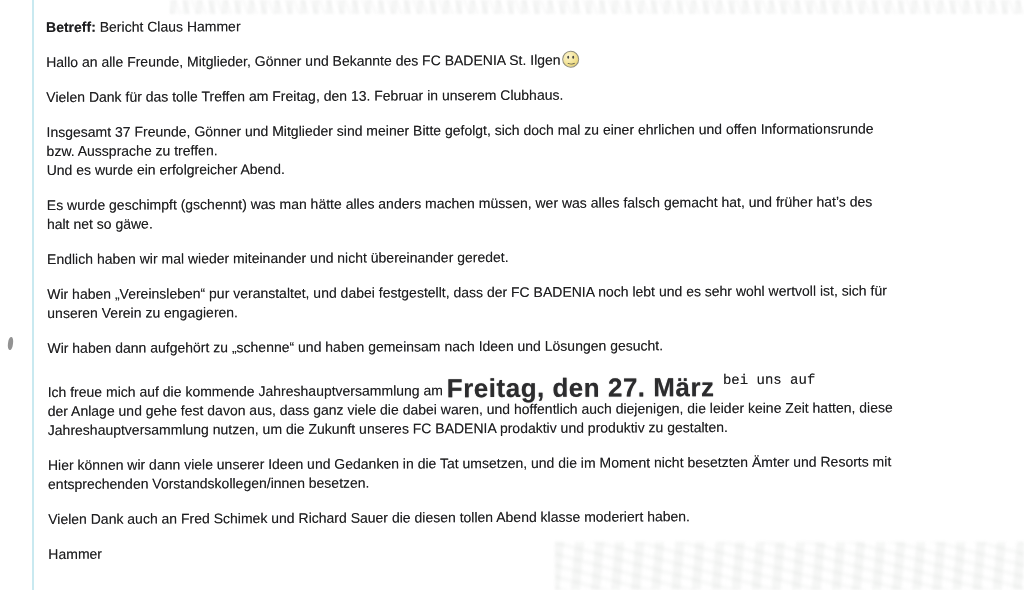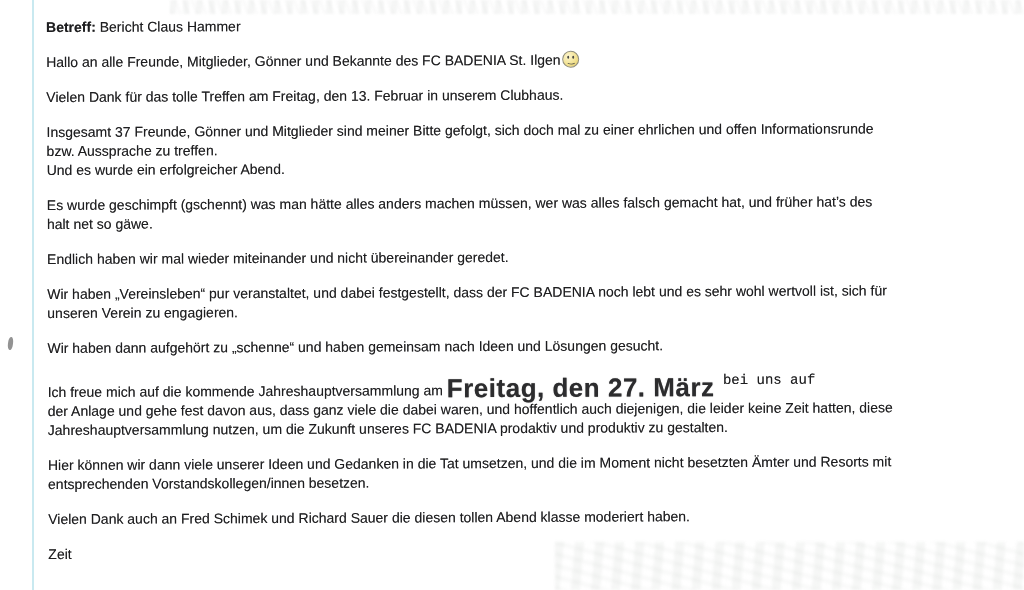--- a/index.html
+++ b/index.html
@@ -141,15 +141,15 @@
       <p><span class="run-n">Hallo an alle Freunde, Mitglieder, Gönner und Bekannte des FC BADENIA St. Ilgen</span><span class="run-smiley"></span></p>
       <p><span class="run-n">Vielen Dank für das tolle Treffen am Freitag, den 13. Februar in unserem Clubhaus.</span></p>
       <p><span class="run-n">Insgesamt 37 Freunde, Gönner und Mitglieder sind meiner Bitte gefolgt, sich doch mal zu einer ehrlichen und offen Informationsrunde bzw. Aussprache zu treffen.</span><br><span class="run-n">Und es wurde ein erfolgreicher Abend.</span></p>
       <p><span class="run-n">Es wurde geschimpft (gschennt) was man hätte alles anders machen müssen, wer was alles falsch gemacht hat, und früher hat’s des halt net so gäwe.</span></p>
       <p><span class="run-n">Endlich haben wir mal wieder miteinander und nicht übereinander geredet.</span></p>
       <p><span class="run-n">Wir haben „Vereinsleben“ pur veranstaltet, und dabei festgestellt, dass der FC BADENIA noch lebt und es sehr wohl wertvoll ist, sich für unseren Verein zu engagieren.</span></p>
       <p><span class="run-n">Wir haben dann aufgehört zu „schenne“ und haben gemeinsam nach Ideen und Lösungen gesucht.</span></p>
       <p><span class="run-n">Ich freue mich auf die kommende Jahreshauptversammlung am </span><span class="run-big">Freitag, den 27. März</span><span class="run-raised"> bei uns auf</span><br><span class="run-n">der Anlage und gehe fest davon aus, dass ganz viele die dabei waren, und hoffentlich auch diejenigen, die leider keine Zeit hatten, diese Jahreshauptversammlung nutzen, um die Zukunft unseres FC BADENIA prodaktiv und produktiv zu gestalten.</span></p>
       <p><span class="run-n">Hier können wir dann viele unserer Ideen und Gedanken in die Tat umsetzen, und die im Moment nicht besetzten Ämter und Resorts mit entsprechenden Vorstandskollegen/innen besetzen.</span></p>
       <p><span class="run-n">Vielen Dank auch an Fred Schimek und Richard Sauer die diesen tollen Abend klasse moderiert haben.</span></p>
-      <p><span class="run-n">Zeit</span></p>
+      <p><span class="run-n">Hammer</span></p>
     </div>
 </div>
 
 </body></html>

